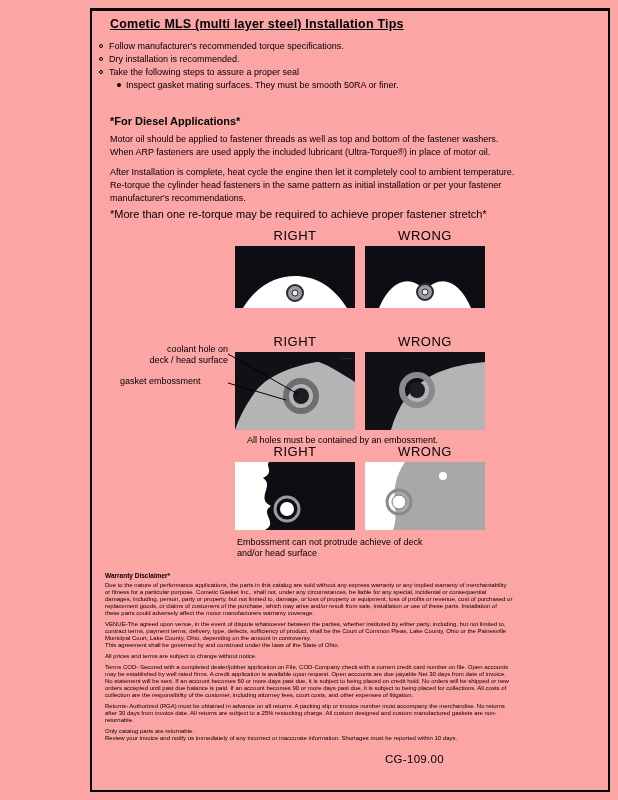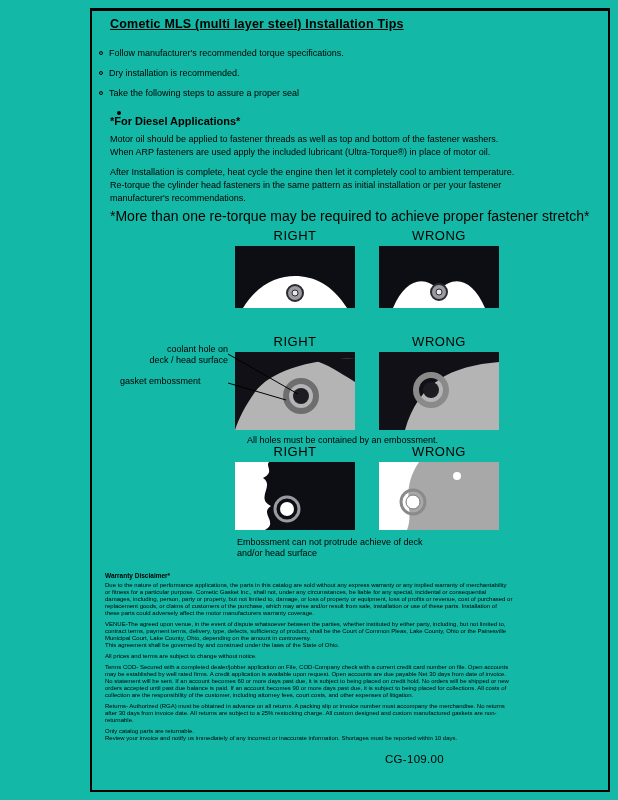--- a/index.html
+++ b/index.html
@@ -1,47 +1,47 @@
 <!DOCTYPE html>
 <html><head>
 <meta charset="utf-8">
 <style>
   * { margin:0; padding:0; box-sizing:border-box; }
   html,body { background:#e8e8e8; }
   .page {
-    position:relative; width:618px; height:800px; background:#14b8a6;
+    position:relative; width:618px; height:800px; background:#fca5a5;
     font-family:"Liberation Sans", sans-serif; color:#000; overflow:hidden;
     margin:0 auto;
   }
   .border-rect {
     position:absolute; left:90px; top:8px; width:520px; height:784px;
     border:2px solid #000; border-top-width:3px;
   }
   .title {
     position:absolute; left:110px; top:17px; font-size:12.5px; font-weight:bold;
     text-decoration:underline; letter-spacing:0.2px;
   }
   .tips { position:absolute; left:99px; top:40px; font-size:9px; }
-  .b-row { display:flex; align-items:flex-start; line-height:13px;margin-top:7px; }
+  .b-row { display:flex; align-items:flex-start; line-height:13px; }
   .b-row.sub { margin-left:18px; }
   .marker-open {
     width:4px; height:4px; border:1px solid #000; border-radius:50%;
     margin:4px 6px 0 0; flex:0 0 auto;
   }
   .marker-solid {
     width:4px; height:4px; background:#000; border-radius:50%;
     margin:4px 5px 0 0; flex:0 0 auto;
   }
   .diesel-heading { position:absolute; left:110px; top:115px; font-size:11px; font-weight:bold; }
   .body-para { position:absolute; left:110px; width:412px; font-size:9px; line-height:13px; }
   .para1 { top:133px; }
   .para2 { top:166px; }
-  .note  { position:absolute; left:110px; top:208px; font-size:14px; }
+  .note  { position:absolute; left:110px; top:208px; font-size:11px; }
 
-  .fig-row { position:absolute; left:235px; display:flex; gap:24px; }
+  .fig-row { position:absolute; left:235px; display:flex; gap:10px; }
   .fig-col { width:120px; display:flex; flex-direction:column; align-items:center; }
   .fig-header { font-size:13px; line-height:16px; letter-spacing:0.5px; margin-bottom:2px; }
   .fig-img { width:120px; display:block; }
   .row1 { top:228px; } .row2 { top:334px; } .row3 { top:444px; }
   .caption { position:absolute; font-size:9px; line-height:11px; }
   .cap1 { left:237px; top:314px; }
   .cap2 { left:219px; top:435px;margin-left:28px; }
   .cap3 { left:237px; top:537px; width:212px; }
 
   .fig2-label1 {
@@ -78,20 +78,21 @@
     <div class="b-row">
       <span class="marker-open"></span>
       <span>Dry installation is recommended.</span>
     </div>
     <div class="b-row">
       <span class="marker-open"></span>
       <span>Take the following steps to assure a proper seal</span>
     </div>
     <div class="b-row sub">
       <span class="marker-solid"></span>
+      <span>Inspect gasket mating surfaces.  They must be smooth 50RA or finer.</span>
     </div>
   </div>
 
   <div class="diesel-heading">*For Diesel Applications*</div>
   <div class="body-para para1">Motor oil should be applied to fastener threads as well as top and bottom of the fastener washers. When ARP fasteners are used apply the included lubricant (Ultra-Torque®) in place of motor oil.</div>
   <div class="body-para para2">After Installation is complete, heat cycle the engine then let it completely cool to ambient temperature. Re-torque the cylinder head fasteners in the same pattern as initial installation or per your fastener manufacturer's recommendations.</div>
   <div class="note">*More than one re-torque may be required to achieve proper fastener stretch*</div>
 
   <div class="fig-row row1">
     <div class="fig-col">

